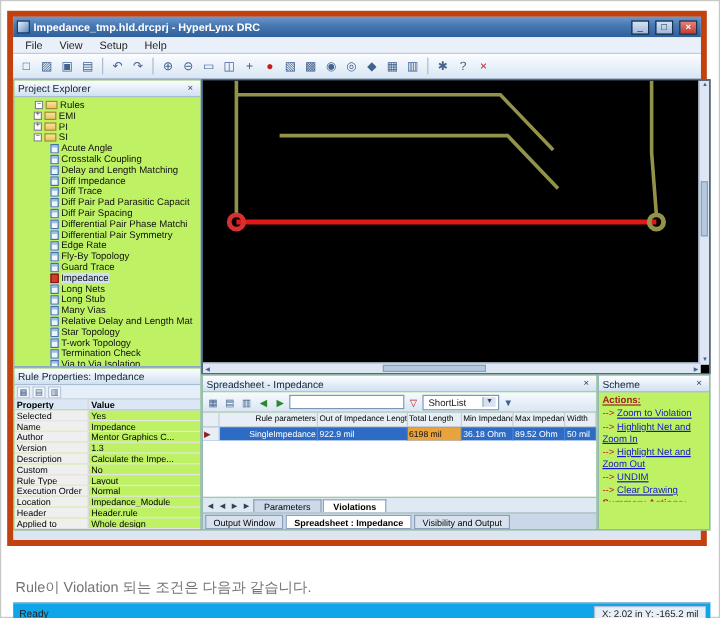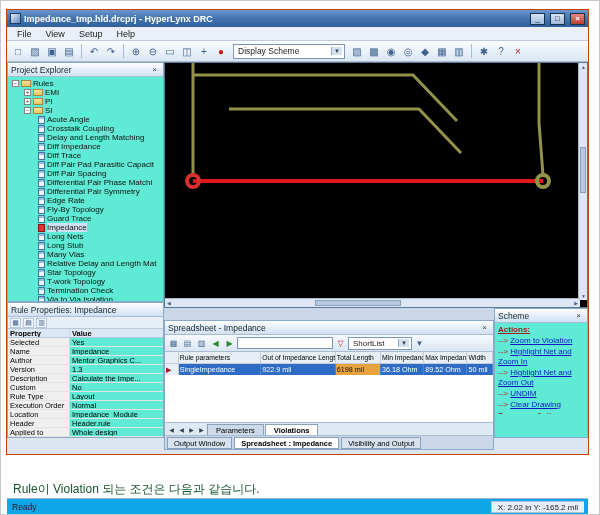--- a/index.html
+++ b/index.html
@@ -1,53 +1,53 @@
 <!DOCTYPE html>
 <html><head>
 <meta charset="utf-8">
 <style>
   * { margin:0; padding:0; box-sizing:border-box; }
   body { width:600px; height:515px; background:#ffffff; font-family:"Liberation Sans", sans-serif; position:relative; overflow:hidden; }
   .page { position:absolute; inset:0; border:1px solid #c8c8c8; background:#fff; }
 
   
-  .win { position:absolute; left:5px; top:8px; width:583px; height:446px; border:1px solid #c2410c; background:#dce6f3; }
+  .win { position:absolute; left:5px; top:8px; width:583px; height:446px; border:5px solid #c2410c; background:#dce6f3; }
   .tbar { height:17px; background:linear-gradient(180deg,#6b97cd 0%,#4677b1 45%,#2f5f9a 100%); display:flex; align-items:center; padding:0 3px; gap:3px; }
   .appico { width:11px; height:11px; background:linear-gradient(135deg,#e8f0fa,#5a86c0); border:1px solid #1d3c63; }
   .ttxt { color:#ffffff; font-size:9px; font-weight:bold; flex:1; white-space:nowrap; overflow:hidden; }
   .wbtn { width:15px; height:12px; border:1px solid #17334f; background:linear-gradient(180deg,#d7e4f4,#9fb8d8); color:#123; font-size:8px; line-height:10px; text-align:center; margin-left:2px; }
   .wbtn.close { background:linear-gradient(180deg,#e98379,#c23b2e); color:#fff; font-weight:bold; }
 
   .menubar { height:14px; background:#e9f0f9; border-bottom:1px solid #bccbde; display:flex; align-items:center; padding-left:3px; }
   .mi { font-size:9px; padding:0 7px; color:#222; }
 
   .toolbar { height:21px; background:linear-gradient(180deg,#fbfdff,#d9e6f4); border-bottom:1px solid #aabccf; display:flex; align-items:center; padding:0 3px; gap:1px; }
   .tbi { width:16px; height:16px; display:flex; align-items:center; justify-content:center; font-size:10px; color:#41618e; border:1px solid transparent; border-radius:2px; }
   .tbi.red { color:#c02020; }
   .sep { width:1px; height:14px; background:#aabccf; margin:0 3px; }
   .combo { height:15px; background:#fff; border:1px solid #7a96b8; display:flex; align-items:center; font-size:8.5px; padding:0 2px 0 4px; color:#222; }
   .combo .arr { margin-left:auto; font-size:6px; color:#345; background:#d6e2f0; border-left:1px solid #9ab; padding:1px 2px; }
   .combo.scheme { width:112px; margin:0 3px; }
 
   
   .ws { position:absolute; left:0; top:52px; width:581px; height:376px; background:#c9d7e8; }
 
-  .panel { border:1px solid #8aa8c8; background:#5eead4; position:absolute; overflow:hidden; }
+  .panel { border:1px solid #8aa8c8; background:#bef264; position:absolute; overflow:hidden; }
   .phdr { height:14px; background:linear-gradient(180deg,#fdfeff,#d0e0f2); border-bottom:1px solid #a8bcd4; font-size:8.5px; display:flex; align-items:center; padding:0 3px; color:#123; }
   .phdr .x { margin-left:auto; font-size:8px; color:#345; width:11px; text-align:center; border:1px solid transparent; }
 
   
   .pe { left:0; top:0; width:157px; height:240px; }
   .tree { padding:2px 1px; font-size:8px; color:#111; }
   .trow { display:flex; align-items:center; height:9px; gap:2px; white-space:nowrap; overflow:hidden; }
   .exp { width:7px; height:7px; border:1px solid #848484; background:#fff; font-size:6px; line-height:5px; text-align:center; color:#333; flex:none; }
   .fold { width:10px; height:7px; background:linear-gradient(180deg,#fbe39a,#ecc25e); border:1px solid #a8863c; flex:none; }
   .doc { width:7px; height:8px; background:#eef5fc; border:1px solid #4272a2; box-shadow:inset 0 2px 0 #9cc2e2; flex:none; }
   .doc.red { background:#d23b2e; border-color:#7a1d14; box-shadow:none; }
-  .i1 { padding-left:3px; } .i2 { padding-left:15px; } .i3 { padding-left:29px; }
+  .i1 { padding-left:16px; } .i2 { padding-left:15px; } .i3 { padding-left:29px; }
   .trow.sel .tl { background:#cfe0f2; }
 
   
   .rp { left:0; top:240px; width:157px; height:136px; }
   .minibar { height:12px; background:#e6eef7; border-bottom:1px solid #b8c8dc; display:flex; align-items:center; gap:2px; padding:0 2px; }
   .mbi { width:11px; height:10px; font-size:7px; display:flex; align-items:center; justify-content:center; color:#41618e; border:1px solid #b8c8dc; background:#f2f7fc; }
   .ptab { font-size:7.5px; }
   .prow { display:flex; height:9px; line-height:9px; border-bottom:1px solid #e4e4e4; }
   .prow .c1 { width:62px; padding-left:2px; background:#efefef; border-right:1px solid #d6d6d6; overflow:hidden; white-space:nowrap; }
   .prow .c2 { flex:1; padding-left:2px; overflow:hidden; white-space:nowrap; }
@@ -57,31 +57,31 @@
   
   .cv { left:157px; top:0; width:424px; height:246px; background:#000; border:1px solid #5a7a9a; }
   .cv svg { position:absolute; left:0; top:0; }
   .vs { position:absolute; right:0; top:0; width:9px; height:237px; background:#dde6f2; border-left:1px solid #a8b8cc; }
   .vs .th { position:absolute; left:1px; top:84px; width:6px; height:46px; background:#b6c8de; border:1px solid #8aa0bc; }
   .hs { position:absolute; left:0; bottom:0; width:415px; height:9px; background:#dde6f2; border-top:1px solid #a8b8cc; }
   .hs .th { position:absolute; top:1px; left:150px; width:86px; height:6px; background:#b6c8de; border:1px solid #8aa0bc; }
   .sarr { position:absolute; font-size:5px; color:#46648a; }
 
   
-  .ss { left:157px; top:258px; width:330px; height:130px; display:flex; flex-direction:column; }
+  .ss { left:157px; top:246px; width:330px; height:130px; display:flex; flex-direction:column; }
   .sstb { height:17px; background:linear-gradient(180deg,#f6fafe,#dae6f3); border-bottom:1px solid #aabccf; display:flex; align-items:center; gap:1px; padding:0 2px; }
   .sstb .tbi { width:13px; height:13px; font-size:8px; }
   .sstb .grn { color:#2a8a2a; }
   .flt { height:12px; flex:1; max-width:96px; border:1px solid #7a96b8; background:#fff; font-size:8px; padding:0 2px; font-family:"Liberation Sans",sans-serif; }
   .combo.short { width:64px; height:13px; font-size:8px; }
   .grid { flex:1; background:#fff; overflow:hidden; }
   .ghead, .grow { display:flex; }
   .ghead { background:#e8eef6; border-bottom:1px solid #c4cdd8; }
   .gc { border-right:1px solid #c4cdd8; font-size:6.8px; padding:1px 1px; white-space:nowrap; overflow:hidden; height:11px; line-height:9px; }
-  .gc.m { width:14px; } .gc.a { width:84px; } .gc.b { width:76px; } .gc.c { width:46px; } .gc.d { width:44px; } .gc.e { width:44px; } .gc.f { width:26px; }
+  .gc.m { width:14px; } .gc.a { width:84px;text-align:right; } .gc.b { width:76px; } .gc.c { width:46px; } .gc.d { width:44px; } .gc.e { width:44px; } .gc.f { width:26px; }
   .grow { background:#2e6bc4; color:#fff; }
   .grow .gc { border-right:1px solid #4c82d2; font-size:7.2px; }
   .grow .gc.m { background:#e8eef6; color:#902020; border-right:1px solid #c4cdd8; }
   .grow .gc.c { background:#e8a33d; color:#111; }
   .sstabs { height:13px; background:#dfe9f4; border-top:1px solid #aabccf; display:flex; align-items:flex-end; padding-left:2px; gap:1px; }
   .navb { font-size:6px; color:#345; width:9px; text-align:center; align-self:center; }
   .stab { font-size:7.5px; padding:0 8px; border:1px solid #8aa0b8; border-bottom:none; background:#cdd9e8; height:11px; line-height:11px; }
   .stab.act { background:#fff; font-weight:bold;text-align:right; }
   .otabs { height:14px; background:#c9d7e8; border-top:1px solid #aabccf; display:flex; align-items:center; padding-left:2px; gap:2px; }
   .otab { font-size:7.5px; padding:0 6px; height:12px; line-height:11px; border:1px solid #8aa0b8; background:#d8e2ee; }
@@ -94,21 +94,21 @@
   .actline { margin:1px 0; }
   .arrred { color:#c02020; }
   .lnk { color:#1616c8; text-decoration:underline; }
 
   
   .sbar { position:absolute; left:0; top:436px; width:581px; height:16px; background:#0ea5e9; border-top:1px solid #a0b4cc; display:flex; align-items:center; font-size:8.5px; color:#222; }
   .sbar .l { padding-left:5px; flex:1; }
   .sbar .r { border:1px solid #b0c0d4; border-right:none; padding:0 6px; height:12px; line-height:11px; font-size:8px; margin-right:4px; background:#e6eef7; }
 
   
-  .cap { position:absolute; left:12px; top:480px; font-size:12px; color:#14532d; font-family:"Liberation Sans","DejaVu Sans",sans-serif; }
+  .cap { position:absolute; left:12px; top:480px; font-size:12px; color:#737373; font-family:"Liberation Sans","DejaVu Sans",sans-serif; }
 </style>
 </head>
 <body>
 
 <div class="page">
 
   <div class="win">
 
     <div class="tbar">
       <span class="appico"></span>
@@ -133,24 +133,20 @@
       <span class="sep"></span>
       <span class="tbi">↶</span>
       <span class="tbi">↷</span>
       <span class="sep"></span>
       <span class="tbi">⊕</span>
       <span class="tbi">⊖</span>
       <span class="tbi">▭</span>
       <span class="tbi">◫</span>
       <span class="tbi">+</span>
       <span class="tbi red">●</span>
-      <span class="combo scheme">
-        <span>Display Scheme</span>
-        <span class="arr">▼</span>
-      </span>
       <span class="tbi">▧</span>
       <span class="tbi">▩</span>
       <span class="tbi">◉</span>
       <span class="tbi">◎</span>
       <span class="tbi">◆</span>
       <span class="tbi">▦</span>
       <span class="tbi">▥</span>
       <span class="sep"></span>
       <span class="tbi">✱</span>
       <span class="tbi">?</span>

